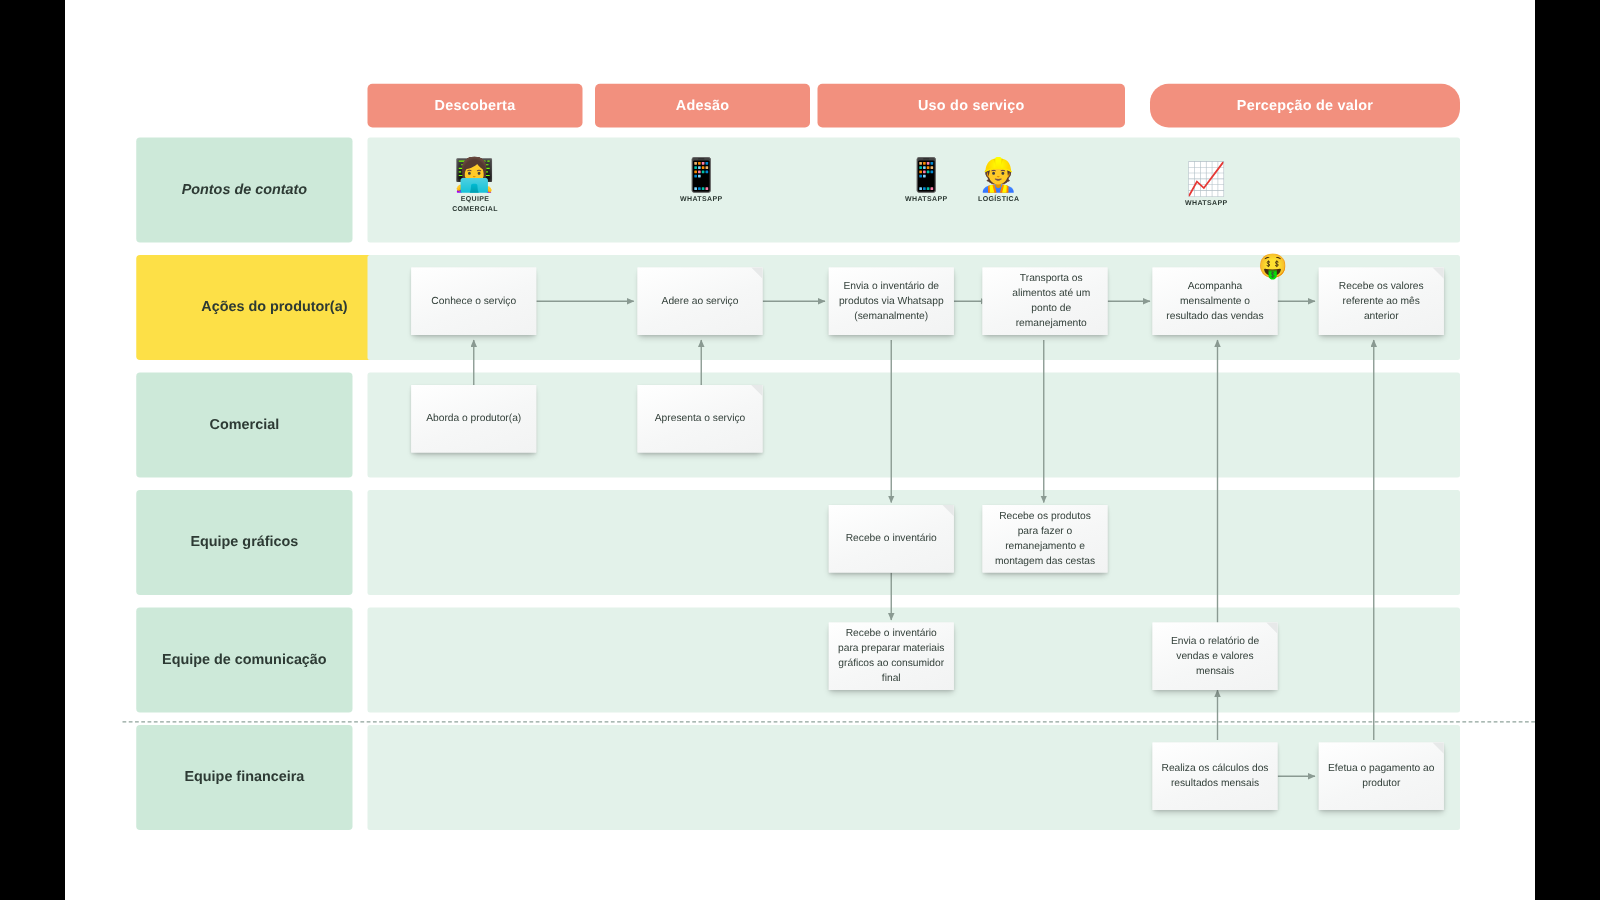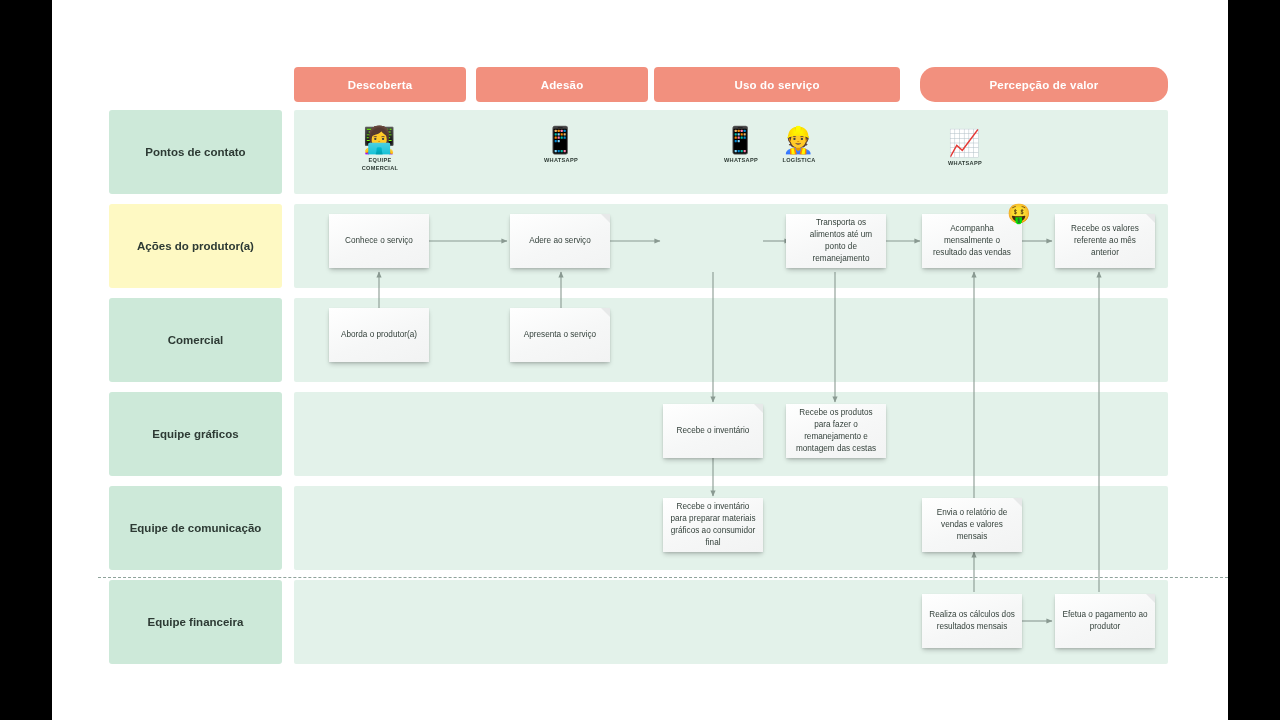--- a/index.html
+++ b/index.html
@@ -144,24 +144,24 @@
     <div class="phase" style="left: 424px; top: 67px; width: 172px; background: rgb(242, 144, 126);">
       <span>Adesão</span>
     </div>
     <div class="phase" style="left: 602px; top: 67px; width: 246px; background: rgb(242, 144, 126);">
       <span>Uso do serviço</span>
     </div>
     <div class="phase" style="left: 868px; top: 67px; width: 248px; background: rgb(242, 144, 126); border-radius: 15px;">
       <span>Percepção de valor</span>
     </div>
 
-    <div class="rowlabel" style="left: 57px; top: 110px; height: 84px; background: rgb(205, 233, 217);">
+    <div class="rowlabel" style="left: 57px; top: 110px; height: 84px; background: rgb(205, 233, 217); font-style: italic;">
       <span>Pontos de contato</span>
     </div>
-    <div class="rowlabel" style="left: 57px; top: 204px; height: 84px; background: #fef9c3;">
+    <div class="rowlabel" style="left: 57px; top: 204px; height: 84px; background: #fde047; padding-left: 24px;">
       <span>Ações do produtor(a)</span>
     </div>
     <div class="rowlabel" style="left: 57px; top: 298px; height: 84px; background: rgb(205, 233, 217);">
       <span>Comercial</span>
     </div>
     <div class="rowlabel" style="left: 57px; top: 392px; height: 84px; background: rgb(205, 233, 217);">
       <span>Equipe gráficos</span>
     </div>
     <div class="rowlabel" style="left: 57px; top: 486px; height: 84px; background: rgb(205, 233, 217);">
       <span>Equipe de comunicação</span>
@@ -229,20 +229,23 @@
       <span class="glyph">📈</span>
       <span class="tlabel">WHATSAPP</span>
     </div>
 
     <div class="card" style="left:277px; top:214px; width:100px; height:54px;">
       <span>Conhece o serviço</span>
     </div>
     <div class="card fold" style="left:458px; top:214px; width:100px; height:54px;">
       <span>Adere ao serviço</span>
     </div>
+    <div class="card" style="left:611px; top:214px; width:100px; height:54px;">
+      <span>Envia o inventário de produtos via Whatsapp (semanalmente)</span>
+    </div>
     <div class="card" style="left:734px; top:214px; width:100px; height:54px;padding-left:17px;">
       <span>Transporta os alimentos até um ponto de remanejamento</span>
     </div>
     <div class="card" style="left:870px; top:214px; width:100px; height:54px;">
       <span>Acompanha mensalmente o resultado das vendas</span>
     </div>
     <span class="sticker" style="left:955px; top:204px;">🤑</span>
     <div class="card fold" style="left:1003px; top:214px; width:100px; height:54px;">
       <span>Recebe os valores referente ao mês anterior</span>
     </div>

